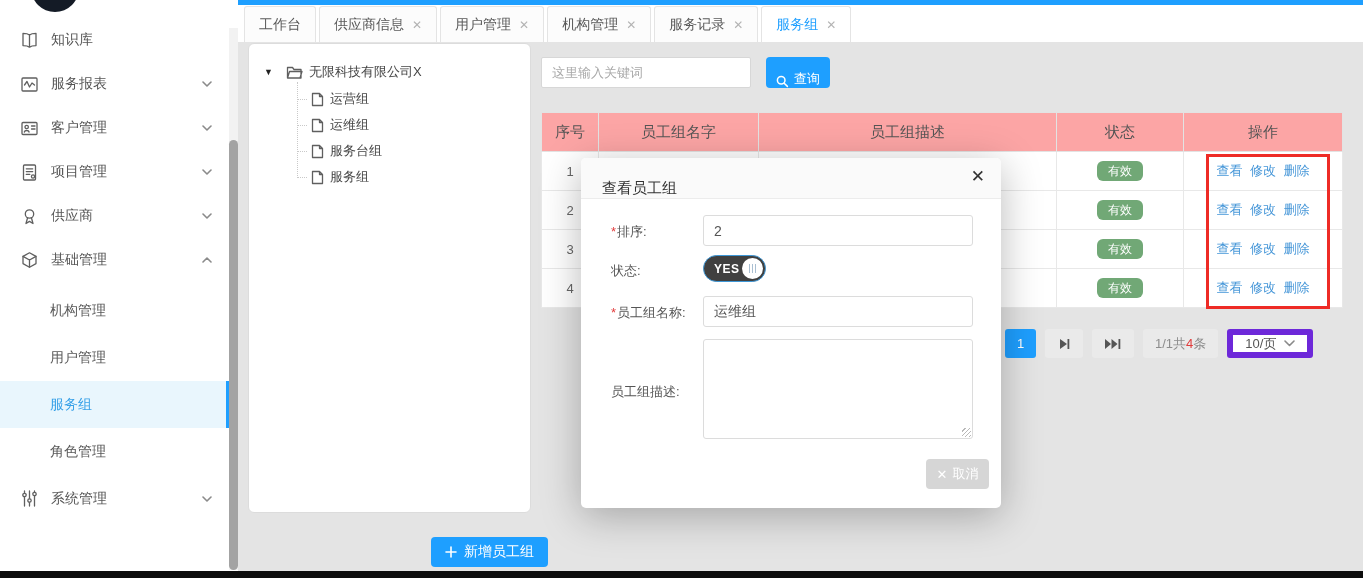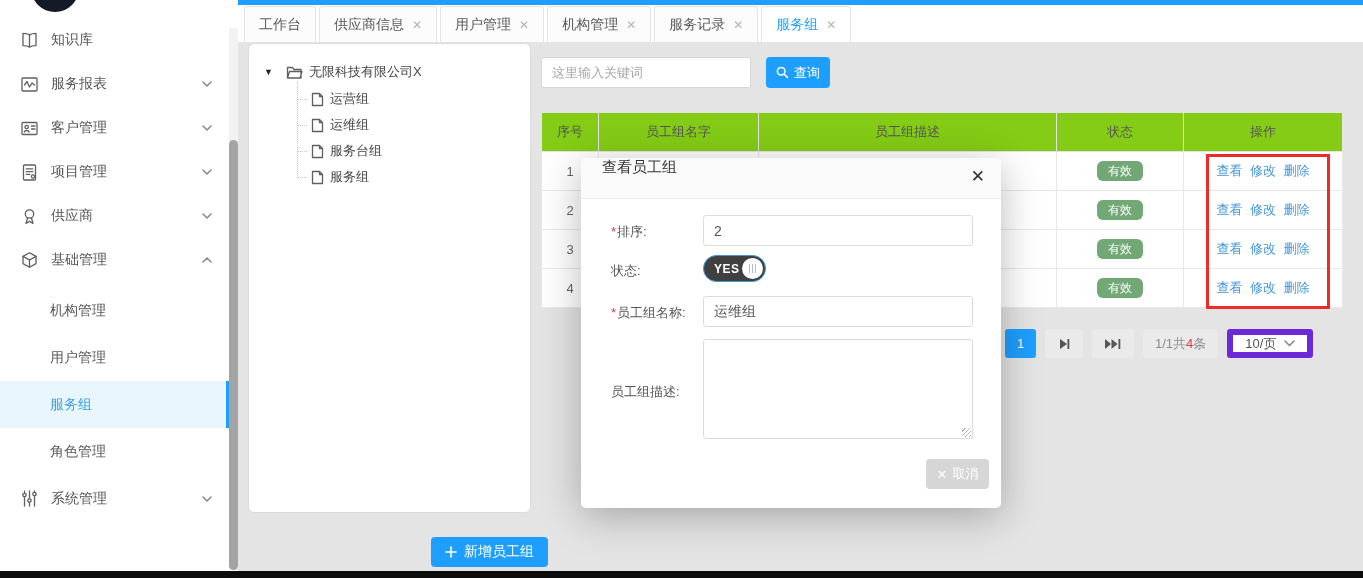--- a/index.html
+++ b/index.html
@@ -43,25 +43,25 @@
   .tree-children { position:relative; }
   .tree-children::before { content:""; position:absolute; left:48px; top:-4px; bottom:14px; border-left:1px dotted #c9c9c9; }
   .tree-child { position:relative; height:26px; display:flex; align-items:center; }
   .tree-child::before { content:""; position:absolute; left:48px; width:10px; border-top:1px dotted #c9c9c9; }
   .tree-doc { position:absolute; left:62px; width:13px; height:15px; }
   .tree-child-label { position:absolute; left:81px; font-size:13px; color:#454545; white-space:nowrap; }
 
   
   .search-input { position:absolute; left:303px; top:15px; width:210px; height:31px; border:1px solid #d7d7d7; border-radius:2px; background:#fff; padding:0 10px; font-size:13px; color:#333; font-family:inherit; }
   .search-input::placeholder { color:#a9a9a9; }
-  .search-btn { position:absolute; left:528px; top:15px; width:64px; height:31px; background:#1e9fff; border:none; border-radius:4px; color:#fff; font-size:13px; display:flex; align-items:center; justify-content:center; gap:5px; cursor:pointer; font-family:inherit; }
+  .search-btn { position:absolute; left:528px; top:15px; width:64px; height:31px; background:#1e9fff; border:none; border-radius:4px; color:#fff; font-size:13px; display:flex; align-items:flex-end; justify-content:center; gap:5px; cursor:pointer; font-family:inherit; }
 
   
   .grid { position:absolute; left:303px; top:70px; width:801px; background:#fff; border:1px solid #e0e0e0; border-collapse:collapse; table-layout:fixed; z-index:1; }
-  .grid th { background:#84cc16; font-weight:normal; font-size:13px; color:#555; height:39px; border:1px solid #e3e3e3; }
+  .grid th { background:#fca5a5; font-weight:normal; font-size:15px; color:#555; height:39px; border:1px solid #e3e3e3; }
   .grid td { height:39px; border:1px solid #e8e8e8; font-size:13px; color:#666; text-align:center; }
   .c-idx { width:57px; } .c-name { width:160px; } .c-desc { width:298px; } .c-status { width:127px; } .c-ops { width:159px; }
   .badge { display:inline-block; background:#71a876; color:#fff; font-size:12px; padding:4px 11px; border-radius:6px; line-height:1; }
   .oplink { color:#4596d8; text-decoration:none; margin:0 2px; font-size:13px; cursor:pointer; }
 
   .red-rect { position:absolute; left:968px; top:112px; width:124px; height:155px; border:3px solid #ee2b26; z-index:2; pointer-events:none; }
 
   
   .pager { position:absolute; left:767px; top:287px; display:flex; gap:9px; align-items:center; z-index:1; }
   .pg { height:29px; display:flex; align-items:center; justify-content:center; border-radius:3px; font-size:13px; cursor:pointer; }
@@ -70,21 +70,21 @@
   .pg-info { padding:0 12px; background:#eaeaea; color:#8d8d8d; cursor:default; }
   .pg-info .red { color:#e03b3b; }
   .pg-size { padding:0 12px; background:#fff; border:6px solid #6d28d9; color:#555; gap:8px; }
   .pgico { display:block; }
 
   
   .add-btn { position:absolute; left:193px; top:495px; height:30px; padding:8px 14px; background:#1e9fff; border:none; border-radius:4px; color:#fff; font-size:14px; display:flex; align-items:center; gap:7px; cursor:pointer; font-family:inherit; }
 
   
   .modal { position:absolute; left:343px; top:116px; width:420px; height:350px; background:#fff; border-radius:5px; box-shadow:0 8px 40px rgba(0,0,0,.28); z-index:10; }
-  .modal-head { position:relative; height:41px; background:#fafafa; border-bottom:1px solid #ececec; border-radius:5px 5px 0 0; display:flex; align-items:flex-start; }
+  .modal-head { position:relative; height:41px; background:#fafafa; border-bottom:1px solid #ececec; border-radius:5px 5px 0 0; display:flex; align-items:flex-end; }
   .modal-title { margin-left:21px; font-size:15px; color:#333; }
   .modal-close { position:absolute; right:16px; top:10px; font-size:17px; color:#333; cursor:pointer; line-height:1; }
   .fld-label { position:absolute; left:30px; font-size:13px; color:#555; }
   .req { color:#e23c3c; margin-right:1px; }
   .fld-input { position:absolute; left:122px; width:270px; height:31px; border:1px solid #dcdcdc; border-radius:3px; padding:0 10px; font-size:14px; color:#555; font-family:inherit; }
   .toggle { position:absolute; left:122px; top:97px; width:63px; height:27px; background:#404040; border:1px solid #3e97d6; border-radius:14px; cursor:pointer; }
   .toggle-text { position:absolute; left:10px; top:6px; color:#fff; font-size:12px; font-weight:bold; letter-spacing:.5px; }
   .toggle-knob { position:absolute; right:2px; top:2px; width:21px; height:21px; background:#fff; border-radius:50%; display:flex; align-items:center; justify-content:center; gap:2px; }
   .toggle-knob i { display:block; width:1px; height:9px; background:#a9bfd2; }
   .fld-area { position:absolute; left:122px; top:181px; width:270px; height:100px; border:1px solid #dcdcdc; border-radius:3px; resize:none; font-family:inherit; font-size:13px; padding:6px 8px; color:#555; }

